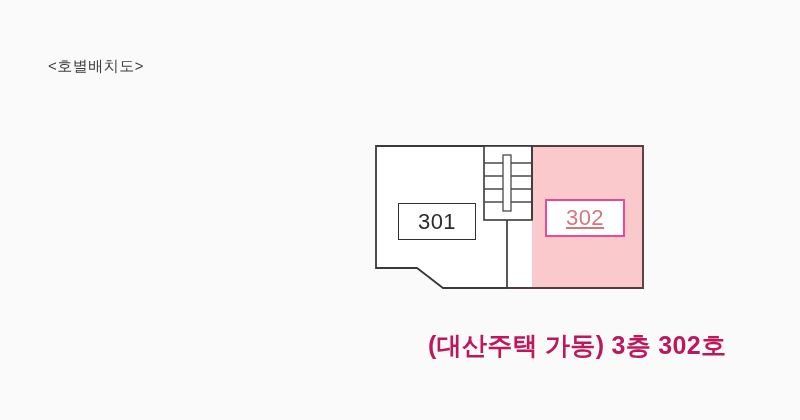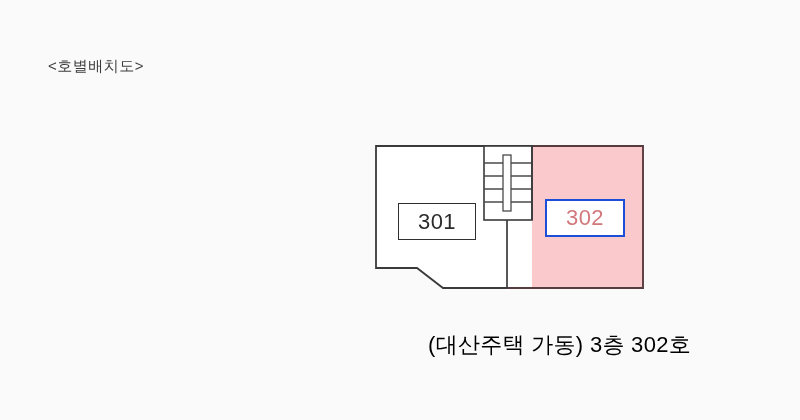--- a/index.html
+++ b/index.html
@@ -40,25 +40,26 @@
   }
   .plan-svg {
     position: absolute;
     left: 0;
     top: 0;
   }
   .caption {
     position: absolute;
     left: 415px;
     top: 331px;
-    font-size: 22px;
+    font-size: 25px;
     line-height: 28px;
-    color: #000000;
+    color: #be185d;
     white-space: nowrap;
     letter-spacing: 0.3px;
+    font-weight: bold;
   }
   .room-label {
     position: absolute;
     box-sizing: border-box;
     background: #ffffff;
     display: flex;
     align-items: center;
     justify-content: center;
     font-size: 22px;
     line-height: 1;
@@ -70,22 +71,23 @@
     width: 78px;
     height: 37px;
     border: 1.6px solid #2f2f2f;
     color: #2b2b2b;
   }
   .room-label-302 {
     left: 532px;
     top: 199px;
     width: 80px;
     height: 38px;
-    border: 2px solid #1d4ed8;
+    border: 2px solid #ec4899;
     color: #d2787c;
+    text-decoration: underline;
   }
 </style>
 </head>
 <body>
 
 <div id="page-root">
 
   <div class="page-title">&lt;호별배치도&gt;</div>
 
   <div class="plan-wrap">

